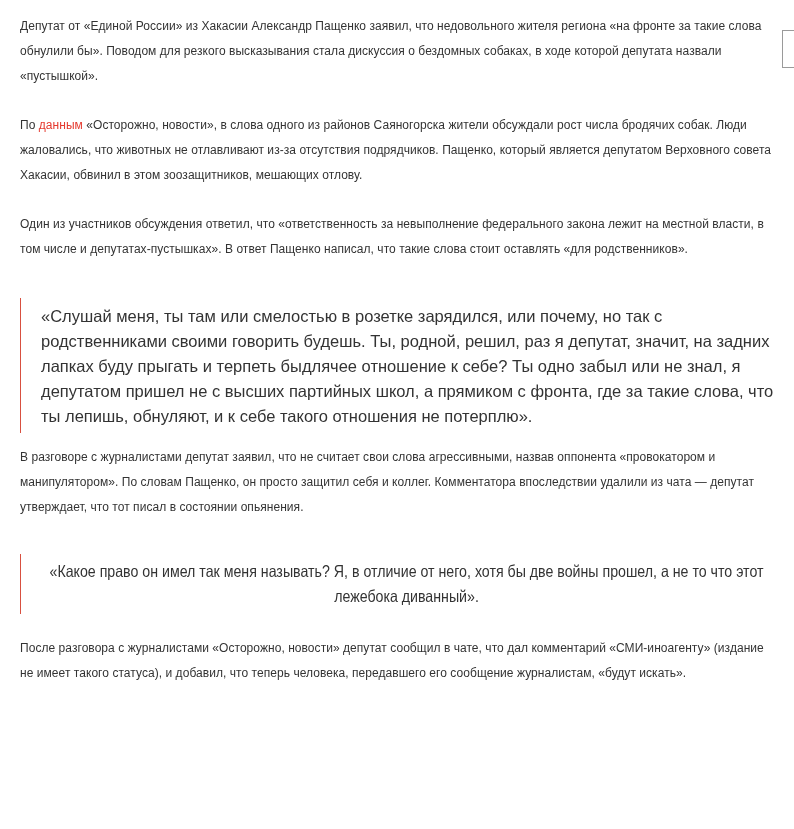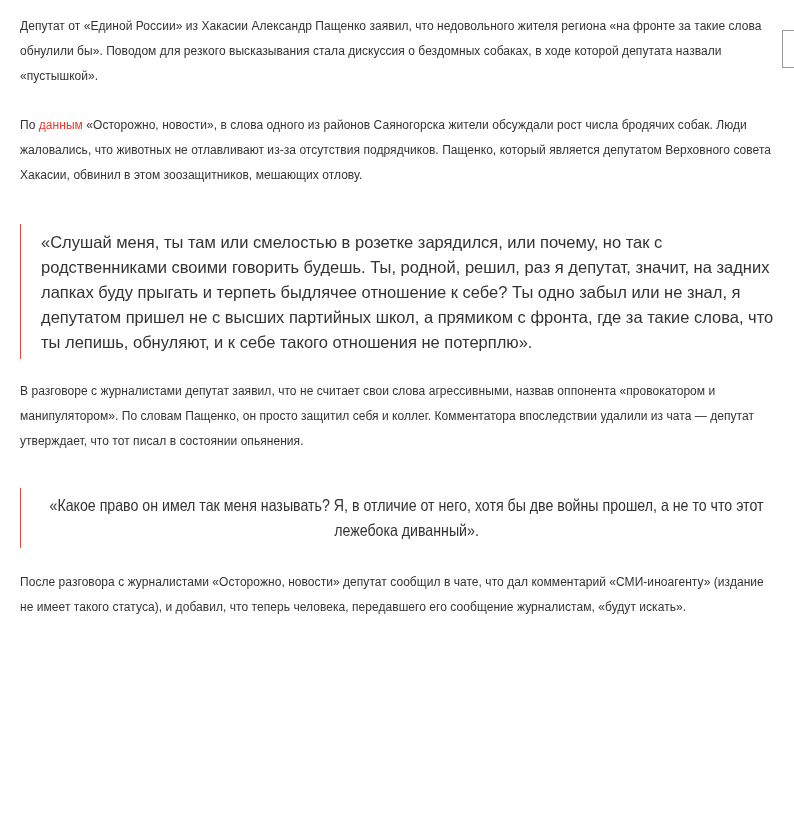--- a/index.html
+++ b/index.html
@@ -4,37 +4,38 @@
 <style>
   html, body { margin: 0; padding: 0; background: #ffffff; }
   body { width: 794px; height: 829px; overflow: hidden; position: relative;
          font-family: "Liberation Sans", sans-serif; color: #333333; }
   .article { position: absolute; left: 20px; top: 14px; width: 755px; }
   p.para { margin: 0; font-size: 12px; line-height: 25px; color: #333333; letter-spacing: 0.05px; }
   p.para + p.para { margin-top: 24px; }
   a.inline-link { color: #e53a2f; text-decoration: none; text-align: center; }
   .quote { position: relative; margin: 0; padding-left: 20px; border-left: 1.5px solid #d85040;
            font-size: 16.5px; line-height: 25px; color: #333333; }
-  .q1 { margin-top: 36px; padding-top: 6px; padding-bottom: 4px; margin-bottom: 20px; }
+  .q1 { margin-top: 36px; padding-top: 6px; padding-bottom: 4px; margin-bottom: 12px; }
   .q2 { margin-top: 34px; padding-top: 5px; padding-bottom: 5px; margin-bottom: 22px;
         transform-origin: left center; text-align: center; }
   .q2 .q2-text { display: inline-block; transform: scaleX(0.86); transform-origin: left top; width: 850px; }
   .side-widget { position: absolute; left: 782px; top: 30px; width: 14px; height: 38px;
                  border: 1px solid #9a9a9a; border-right: none; box-sizing: border-box; background: #fff; }
 </style>
 </head>
 <body>
 
 <div class="article">
   <p class="para">Депутат от «Единой России» из Хакасии Александр Пащенко заявил, что недовольного жителя региона «на фронте за такие слова обнулили бы». Поводом для резкого высказывания стала дискуссия о бездомных собаках, в ходе которой депутата назвали «пустышкой».</p>
 
   <p class="para">
     <span>По </span><a class="inline-link">данным</a><span> «Осторожно, новости», в слова одного из районов Саяногорска жители обсуждали рост числа бродячих собак. Люди жаловались, что животных не отлавливают из-за отсутствия подрядчиков. Пащенко, который является депутатом Верховного совета Хакасии, обвинил в этом зоозащитников, мешающих отлову.</span>
   </p>
 
+  <p class="para">Один из участников обсуждения ответил, что «ответственность за невыполнение федерального закона лежит на местной власти, в том числе и депутатах-пустышках». В ответ Пащенко написал, что такие слова стоит оставлять «для родственников».</p>
 
   <blockquote class="quote q1">
     <span>«Слушай меня, ты там или смелостью в розетке зарядился, или почему, но так с родственниками своими говорить будешь. Ты, родной, решил, раз я депутат, значит, на задних лапках буду прыгать и терпеть быдлячее отношение к себе? Ты одно забыл или не знал, я депутатом пришел не с высших партийных школ, а прямиком с фронта, где за такие слова, что ты лепишь, обнуляют, и к себе такого отношения не потерплю».</span>
   </blockquote>
 
   <p class="para">В разговоре с журналистами депутат заявил, что не считает свои слова агрессивными, назвав оппонента «провокатором и манипулятором». По словам Пащенко, он просто защитил себя и коллег. Комментатора впоследствии удалили из чата — депутат утверждает, что тот писал в состоянии опьянения.</p>
 
   <blockquote class="quote q2">
     <span class="q2-text">«Какое право он имел так меня называть? Я, в отличие от него, хотя бы две войны прошел, а не то что этот лежебока диванный».</span>
   </blockquote>

